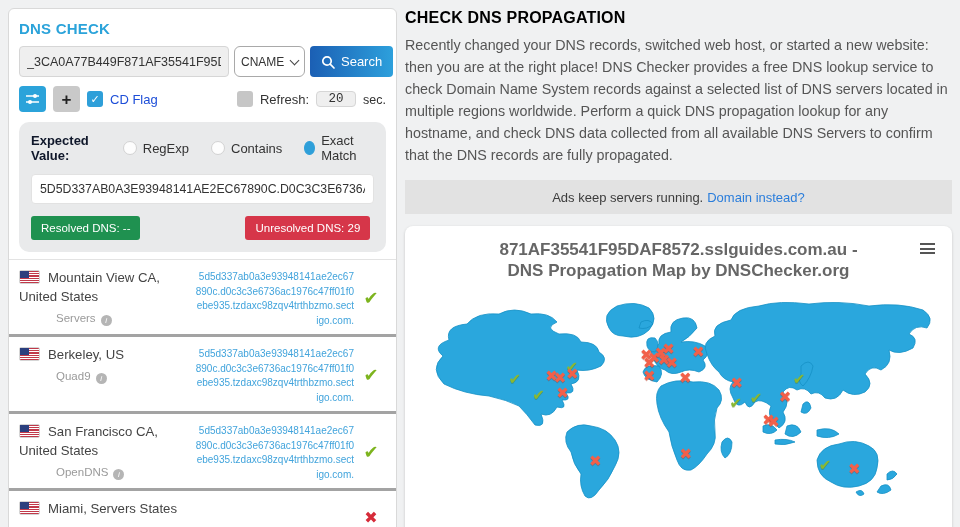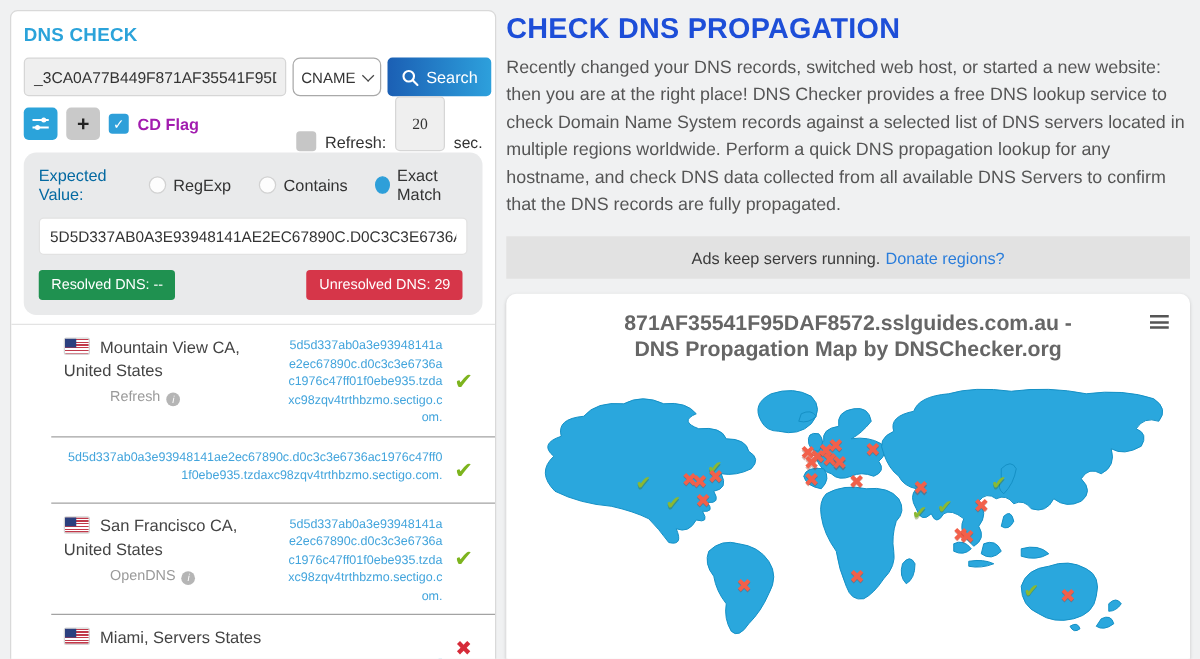--- a/index.html
+++ b/index.html
@@ -27,62 +27,62 @@
     background:linear-gradient(90deg,var(--btn-a),var(--btn-b));display:flex;align-items:center;
     justify-content:center;gap:6px;cursor:pointer;font-family:inherit;}
   .opts-row{display:flex;align-items:center;margin:9px 10px 0 10px;height:26px;}
   .sq-btn{width:27px;height:26px;border-radius:4px;display:flex;align-items:center;justify-content:center;margin-right:7px;cursor:pointer;}
   .sq-btn.blue{background:var(--accent);}
   .sq-btn.gray{background:#c9c9c9;color:#222;font-size:17px;font-weight:bold;line-height:1;}
   .cbx{width:16px;height:16px;border-radius:3px;display:inline-flex;align-items:center;justify-content:center;
     font-size:11px;color:#fff;font-weight:bold;cursor:pointer;}
   .cbx.checked{background:#2e9fd9;}
   .cbx.unchecked{background:#c6c6c6;}
-  .cbx-label{font-size:13px;color:#a21caf;margin-left:7px;font-weight:bold;}
+  .cbx-label{font-size:13px;color:#1d4ed8;margin-left:7px;}
   .refresh-group{margin-left:auto;display:flex;align-items:flex-end;gap:7px;}
   .refresh-label{font-size:13px;color:#333;}
-  .refresh-input{width:40px;height:44px;background:#efefef;border:1px solid #d6d6d6;border-radius:4px;
-    text-align:center;font-size:12.5px;color:#333;font-family:Liberation Serif, serif;}
+  .refresh-input{width:40px;height:16px;background:#efefef;border:1px solid #d6d6d6;border-radius:4px;
+    text-align:center;font-size:12.5px;color:#333;font-family:Liberation Mono, monospace;}
   .refresh-unit{font-size:12.5px;color:#333;}
 
   .expected-panel{margin:10px 10px 0 10px;background:var(--panel-bg);border-radius:10px;padding:11px 12px 12px 12px;}
   .exp-row1{display:flex;align-items:center;}
-  .exp-label{font-size:13px;color:#0369a1;font-weight:normal;}
+  .exp-label{font-size:13px;color:#0f172a;font-weight:bold;}
   .modes{display:flex;align-items:center;margin-left:auto;gap:22px;}
   .mode{display:flex;align-items:center;gap:6px;font-size:13px;color:#333;cursor:pointer;}
   .radio{width:14px;height:14px;border-radius:50%;background:#fdfdfd;border:1px solid #d2d2d2;}
   .radio.sel{background:#2e9fd9;border-color:#2e9fd9;}
   .exp-input{width:100%;height:30px;margin-top:11px;background:#fff;border:1px solid #e2e2e2;border-radius:4px;
     padding:0 8px;font-size:12.3px;color:#333;font-family:inherit;white-space:nowrap;overflow:hidden;}
   .badge-row{display:flex;align-items:center;margin-top:12px;}
   .badge{color:#fff;font-size:11.5px;font-weight:normal;padding:6px 10px;border-radius:3px;}
   .badge.green{background:var(--badge-green);}
   .badge.red{background:var(--badge-red);margin-left:105px;}
 
   .server-list{margin-top:7px;border-top:1px solid #e3e3e3;}
-  .server-row{display:flex;padding:8px 8px 6px 10px;border-bottom:1px solid #a3a3a3;min-height:53px;margin-left:32px;}
+  .server-row{display:flex;padding:8px 8px 6px 10px;border-bottom:3px solid #a3a3a3;min-height:53px;}
   .srv-left{width:176px;flex:none;}
   .srv-loc{font-size:13.2px;color:#444;line-height:1.45;}
   .flag{display:inline-block;width:21px;height:14px;margin-right:8px;vertical-align:-2px;
     background:repeating-linear-gradient(180deg,#c1394a 0 1.1px,#fff 1.1px 2.2px);
     position:relative;border:1px solid #d5d5d5;border-radius:2px;}
   .flag::before{content:"";position:absolute;left:0;top:0;width:9px;height:7px;background:#2b3f7e;}
   .srv-prov{font-size:11.5px;color:#9a9a9a;margin-top:5px;margin-left:37px;line-height:1.3;}
   .info-i{display:inline-block;width:11px;height:11px;border-radius:50%;background:#b5b5b5;color:#fff;
     font-size:8px;line-height:11px;text-align:center;margin-left:5px;vertical-align:-1px;font-style:italic;}
   .srv-val{flex:1;text-align:right;font-size:10px;color:var(--link);line-height:1.45;
     word-break:break-all;padding-top:2px;}
   .srv-val.dash{font-size:11px;padding-top:20px;color:#6fb0d8;}
   .srv-status{width:34px;flex:none;display:flex;align-items:center;justify-content:center;}
   .mark-check{color:var(--check);font-size:18px;}
   .mark-cross{color:var(--cross);font-size:16px;font-weight:bold;}
 
   
   .right-col{position:absolute;left:405px;top:0;width:547px;}
-  .main-heading{font-size:23px;font-weight:bold;color:#1d4ed8;margin-top:9px;letter-spacing:.2px;}
+  .main-heading{font-size:16px;font-weight:bold;color:#000000;margin-top:9px;letter-spacing:.2px;}
   .intro{font-size:14.3px;color:#555;line-height:22px;margin-top:7px;}
   .ads-bar{margin-top:14px;height:34px;background:var(--ads-bg);display:flex;align-items:center;justify-content:center;
     font-size:13px;color:#3c3c3c;gap:4px;}
   .ads-link{color:#2a7ddb;cursor:pointer;}
 
   .map-card{margin-top:12px;height:331px;background:#fff;border-radius:8px;position:relative;
     box-shadow:0 1px 3px rgba(0,0,0,.18);overflow:hidden;}
   .map-title{margin-top:13px;text-align:center;font-size:17px;font-weight:600;color:#666;line-height:21px;
     white-space:nowrap;overflow:hidden;}
   .hamburger{position:absolute;top:17px;right:17px;width:15px;cursor:pointer;}
@@ -159,30 +159,38 @@
     </div>
   </div>
 
   <div class="server-list" id="server-list">
   <div class="server-row">
     <div class="srv-left">
       <div class="srv-loc">
         <span class="flag"></span><span class="loc-text">Mountain View CA, United States</span>
       </div>
       <div class="srv-prov">
-        <span class="prov-text">Refresh</span><span class="info-i">i</span>
+        <span class="prov-text">Servers</span><span class="info-i">i</span>
       </div>
     </div>
     <div class="srv-val">5d5d337ab0a3e93948141ae2ec67890c.d0c3c3e6736ac1976c47ff01f0ebe935.tzdaxc98zqv4trthbzmo.sectigo.com.</div>
     <div class="srv-status">
           <span class="mark-check">✔</span>
         </div>
   </div>
 
   <div class="server-row">
+    <div class="srv-left">
+      <div class="srv-loc">
+        <span class="flag"></span><span class="loc-text">Berkeley, US</span>
+      </div>
+      <div class="srv-prov">
+        <span class="prov-text">Quad9</span><span class="info-i">i</span>
+      </div>
+    </div>
     <div class="srv-val">5d5d337ab0a3e93948141ae2ec67890c.d0c3c3e6736ac1976c47ff01f0ebe935.tzdaxc98zqv4trthbzmo.sectigo.com.</div>
     <div class="srv-status">
           <span class="mark-check">✔</span>
         </div>
   </div>
 
   <div class="server-row">
     <div class="srv-left">
       <div class="srv-loc">
         <span class="flag"></span><span class="loc-text">San Francisco CA, United States</span>
@@ -212,21 +220,21 @@
 
 </div>
 </div>
 
 <div class="right-col">
   <div class="main-heading">CHECK DNS PROPAGATION</div>
   <div class="intro">Recently changed your DNS records, switched web host, or started a new website: then you are at the right place! DNS Checker provides a free DNS lookup service to check Domain Name System records against a selected list of DNS servers located in multiple regions worldwide. Perform a quick DNS propagation lookup for any hostname, and check DNS data collected from all available DNS Servers to confirm that the DNS records are fully propagated.</div>
 
   <div class="ads-bar">
     <span>Ads keep servers running.</span>
-    <span class="ads-link">Donate regions?</span>
+    <span class="ads-link">Domain instead?</span>
   </div>
 
   <div class="map-card">
     <div class="map-title">
       <div>871AF35541F95DAF8572.sslguides.com.au -</div>
       <div>DNS Propagation Map by DNSChecker.org</div>
     </div>
     <div class="hamburger">
         <i></i>
         <i></i>

